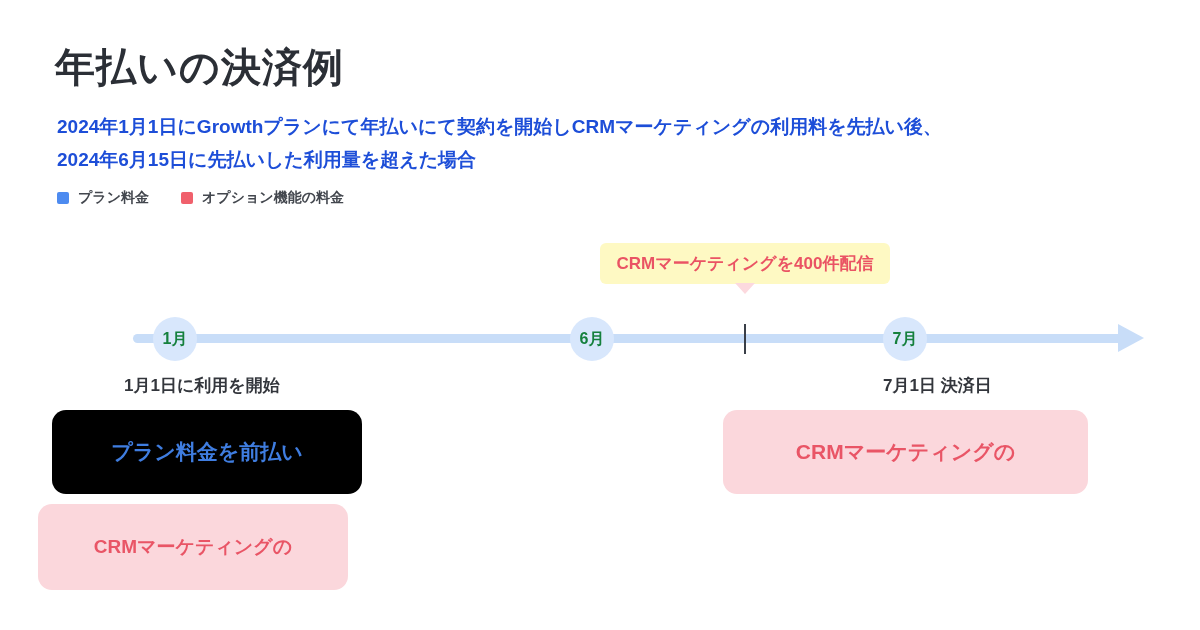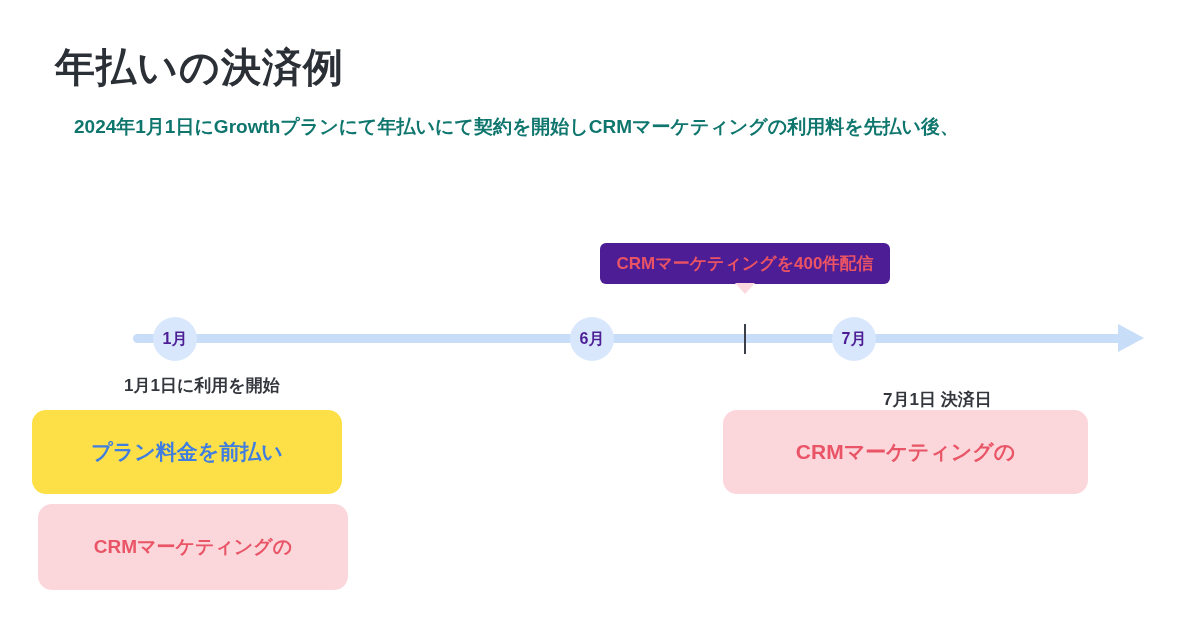--- a/index.html
+++ b/index.html
@@ -1,73 +1,84 @@
 <!DOCTYPE html>
 <html><head>
 <meta charset="utf-8">
 <style>
   * { margin:0; padding:0; box-sizing:border-box; }
   body { background:#ffffff; font-family:"Liberation Sans","DejaVu Sans",sans-serif; }
   .canvas{ position:relative; width:1200px; height:630px; background:#ffffff; overflow:hidden; }
 
   .title{ position:absolute; left:55px; top:40px; font-size:40px; font-weight:800; color:#2b2f36; letter-spacing:1px; }
 
-  .desc{ position:absolute; left:57px; top:110px; font-size:19px; font-weight:600; color:#0f766e; line-height:1.75;margin-left:17px; }
+  .desc{ position:absolute; left:57px; top:110px; font-size:19px; font-weight:600; color:#1d4ed8; line-height:1.75; }
 
   .legend{ position:absolute; left:57px; top:189px; display:flex; align-items:center; gap:32px; }
   .legend-item{ display:flex; align-items:center; gap:9px; }
   .legend-swatch{ width:12px; height:12px; border-radius:2px; display:inline-block; }
   .legend-swatch.blue{ background:#4d8bf0; }
   .legend-swatch.red{ background:#f0606c; }
   .legend-label{ font-size:14px; font-weight:600; color:#43474e; }
 
   .tl-line{ position:absolute; left:133px; top:334px; width:992px; height:9px; background:#c8ddf8; border-radius:5px; }
   .tl-arrow{ position:absolute; left:1118px; top:324px; width:0; height:0;
              border-top:14px solid transparent; border-bottom:14px solid transparent;
              border-left:26px solid #c8ddf8; }
 
   .milestone{ position:absolute; width:44px; height:44px; border-radius:50%; background:#d8e7fc;
-              color:#4c1d95; font-size:16px; font-weight:700;
+              color:#15803d; font-size:16px; font-weight:700;
               display:flex; align-items:center; justify-content:center; top:317px; }
   .milestone.m1{ left:153px; }
   .milestone.m6{ left:570px; }
-  .milestone.m7{ left:832px; }
+  .milestone.m7{ left:883px; }
 
   .tick{ position:absolute; left:744px; top:324px; width:2px; height:30px; background:#3a3f48; }
 
   .callout{ position:absolute; left:600px; top:243px; width:290px; height:41px;
-            background:#4c1d95; border-radius:6px;
+            background:#fef9c3; border-radius:6px;
             display:flex; align-items:center; justify-content:center;
             color:#ea5364; font-size:17px; font-weight:700; }
   .callout-pointer{ position:absolute; left:735px; top:283px; width:0; height:0;
             border-left:10px solid transparent; border-right:10px solid transparent;
             border-top:11px solid #fcd9de; }
 
   .note{ position:absolute; font-size:17px; font-weight:700; color:#33363c;margin-left:31px; }
   .note.start{ left:93px; top:374px; }
-  .note.settle{ left:852px; top:388px; }
+  .note.settle{ left:852px; top:374px; }
 
   .card{ position:absolute; border-radius:14px; display:flex; flex-direction:column;
          align-items:center; justify-content:center; text-align:center; font-weight:700; }
-  .card.blue{ left:32px; top:410px; width:310px; height:84px; background:#fde047; color:#3f7de0; font-size:21px; }
+  .card.blue{ left:52px; top:410px; width:310px; height:84px; background:#000000; color:#3f7de0; font-size:21px; }
   .card.pink-left{ left:38px; top:504px; width:310px; height:86px; background:#fbd7dc; color:#e95566; font-size:19px; line-height:1.45; }
   .card.pink-right{ left:723px; top:410px; width:365px; height:84px; background:#fbd7dc; color:#e95566; font-size:21px; line-height:1.4; }
   .card .line{ display:block; }
 </style>
 </head>
 <body>
 
 <div class="canvas">
 
   <div class="title">年払いの決済例</div>
 
   <div class="desc">
     <div>2024年1月1日にGrowthプランにて年払いにて契約を開始しCRMマーケティングの利用料を先払い後、</div>
+    <div>2024年6月15日に先払いした利用量を超えた場合</div>
   </div>
 
+  <div class="legend">
+    <div class="legend-item">
+      <span class="legend-swatch blue"></span>
+      <span class="legend-label">プラン料金</span>
+    </div>
+    <div class="legend-item">
+      <span class="legend-swatch red"></span>
+      <span class="legend-label">オプション機能の料金</span>
+    </div>
+  </div>
 
   <div class="callout">CRMマーケティングを400件配信</div>
   <div class="callout-pointer"></div>
 
   <div class="tl-line"></div>
   <div class="tl-arrow"></div>
 
   <div class="milestone m1">1月</div>
   <div class="milestone m6">6月</div>
   <div class="milestone m7">7月</div>

